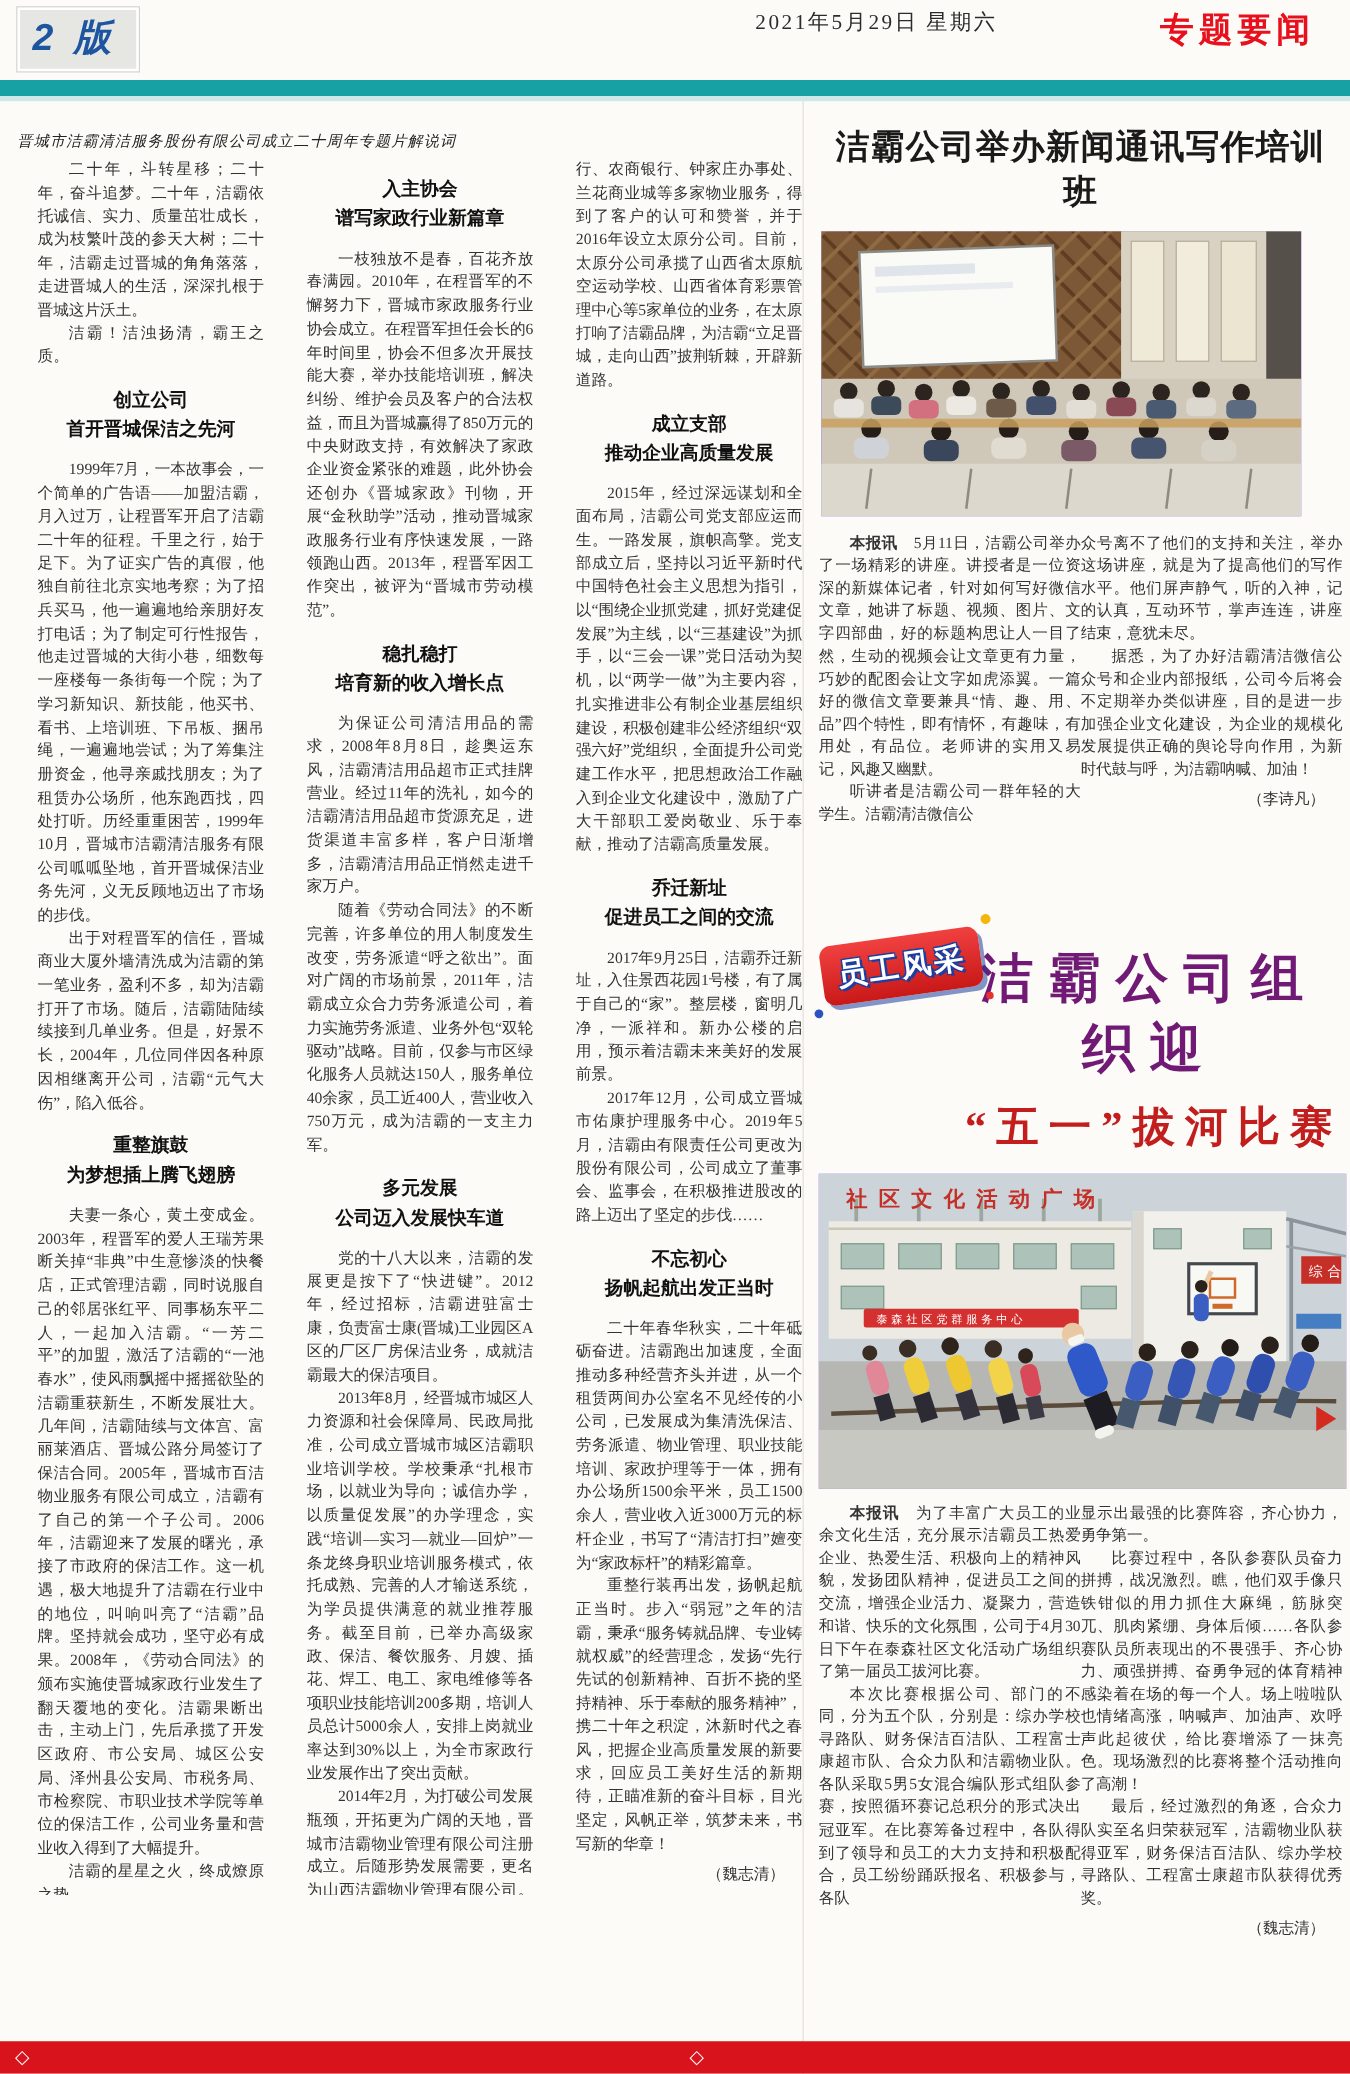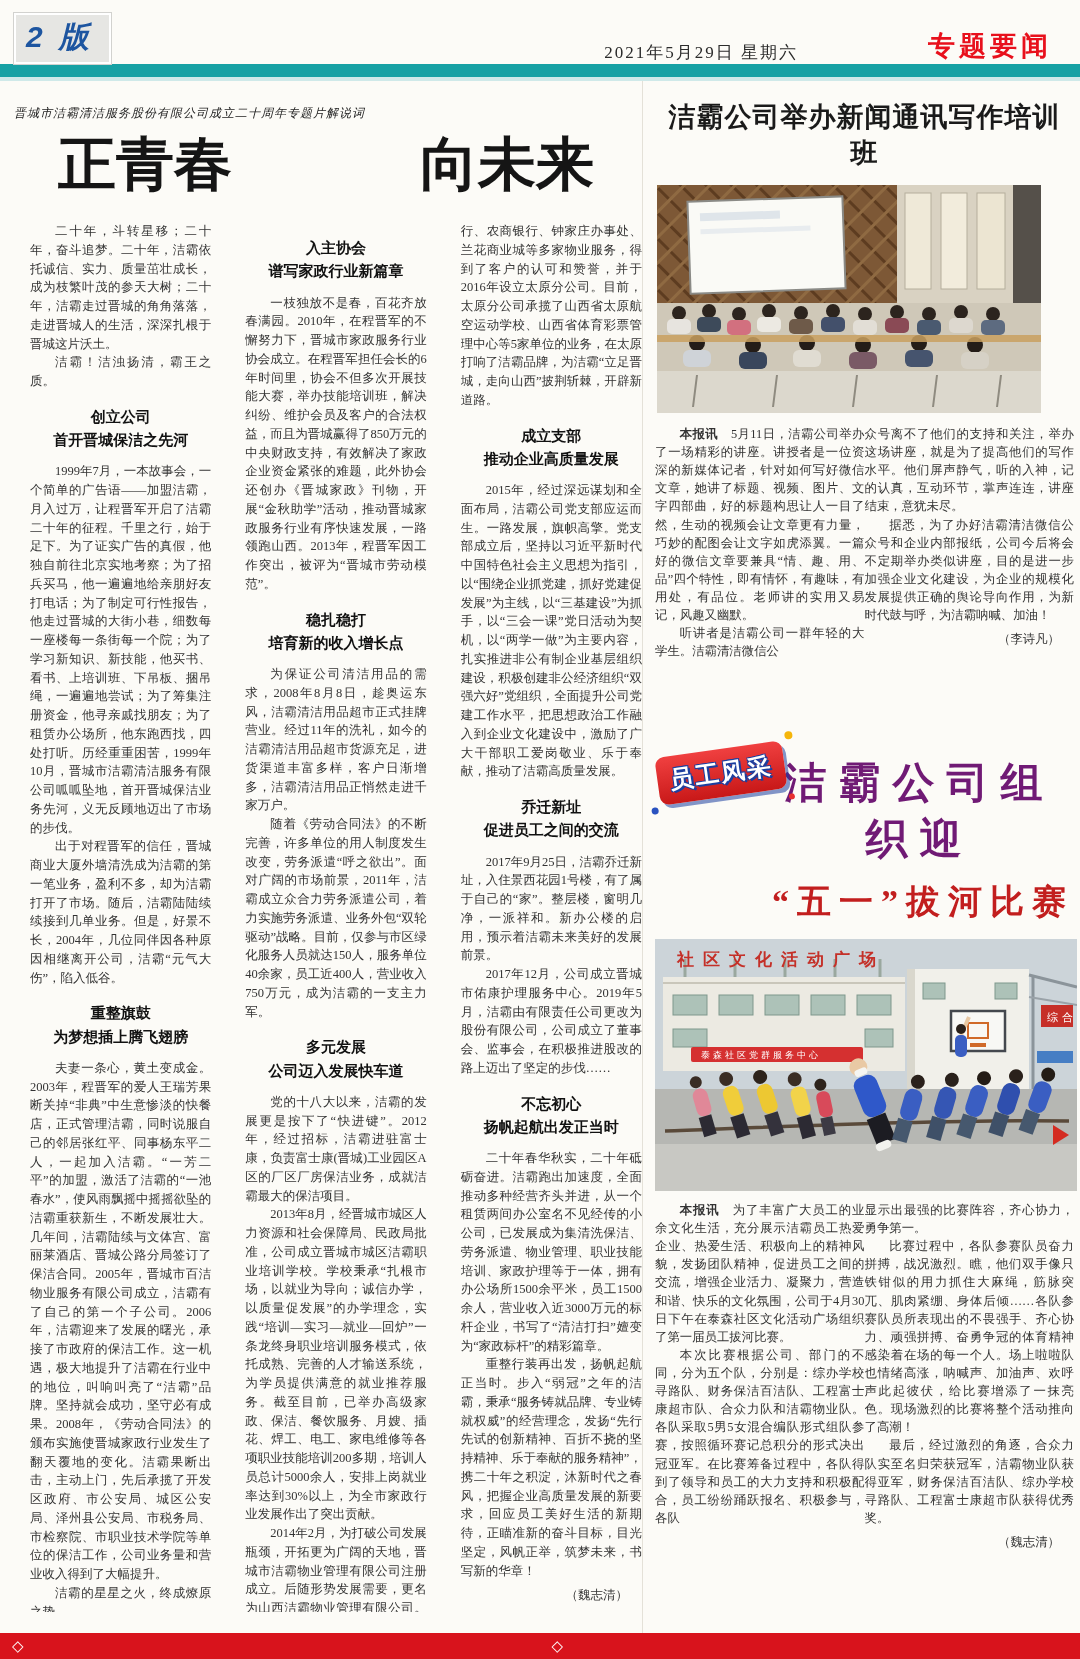--- a/index.html
+++ b/index.html
@@ -1,21 +1,21 @@
 <!DOCTYPE html>
 <html><head>
 <meta charset="utf-8">
 <style>
   html,body{margin:0;padding:0;}
   body{width:1080px;height:1659px;overflow:hidden;background:#f4f3ef;
        font-family:"Liberation Serif", serif;}
   .page{position:relative;width:1080px;height:1659px;background:#fcfbf7;overflow:hidden;}
 
   
-  .masthead{display:flex;align-items:flex-end;height:58px;padding:6px 28px 0 14px;}
+  .masthead{display:flex;align-items:flex-start;height:58px;padding:6px 28px 0 14px;}
   .pagenum-box{background:#e6e6e3;border:2px solid #fff;box-shadow:0 0 0 1px #d2d2cf;
                padding:2px 16px 4px 10px;}
   .pagenum{color:#1d55a0;font-weight:bold;font-style:italic;font-size:30px;
            font-family:"Liberation Sans", sans-serif;letter-spacing:4px;}
   .mh-date{margin-left:auto;margin-right:130px;font-size:17px;color:#2b2b2b;letter-spacing:2px;}
   .mh-section{color:#e8101c;font-size:27px;font-weight:bold;letter-spacing:4px;
               font-family:"Liberation Sans", sans-serif;}
   .teal-bar{height:13px;background:#17a1a4;}
   .teal-bar-light{height:4px;background:#cfe9e9;}
 
@@ -83,24 +83,20 @@
     <div class="mh-date">2021年5月29日 星期六</div>
     <div class="mh-section">专题要闻</div>
   </div>
   <div class="teal-bar"></div>
   <div class="teal-bar-light"></div>
 
   <div class="content">
 
     <section class="left-sec">
       <div class="kicker">晋城市洁霸清洁服务股份有限公司成立二十周年专题片解说词</div>
-      <div class="main-title">
-        <span>正青春</span>
-        <span>向未来</span>
-      </div>
       <div class="cols">
         <div class="col">
             <p class="blk-p">二十年，斗转星移；二十年，奋斗追梦。二十年，洁霸依托诚信、实力、质量茁壮成长，成为枝繁叶茂的参天大树；二十年，洁霸走过晋城的角角落落，走进晋城人的生活，深深扎根于晋城这片沃土。</p>
             <p class="blk-p">洁霸！洁浊扬清，霸王之质。</p>
             <div class="blk-h">
               <div>创立公司</div>
               <div>首开晋城保洁之先河</div>
             </div>
             <p class="blk-p">1999年7月，一本故事会，一个简单的广告语——加盟洁霸，月入过万，让程晋军开启了洁霸二十年的征程。千里之行，始于足下。为了证实广告的真假，他独自前往北京实地考察；为了招兵买马，他一遍遍地给亲朋好友打电话；为了制定可行性报告，他走过晋城的大街小巷，细数每一座楼每一条街每一个院；为了学习新知识、新技能，他买书、看书、上培训班、下吊板、捆吊绳，一遍遍地尝试；为了筹集注册资金，他寻亲戚找朋友；为了租赁办公场所，他东跑西找，四处打听。历经重重困苦，1999年10月，晋城市洁霸清洁服务有限公司呱呱坠地，首开晋城保洁业务先河，义无反顾地迈出了市场的步伐。</p>
             <p class="blk-p">出于对程晋军的信任，晋城商业大厦外墙清洗成为洁霸的第一笔业务，盈利不多，却为洁霸打开了市场。随后，洁霸陆陆续续接到几单业务。但是，好景不长，2004年，几位同伴因各种原因相继离开公司，洁霸“元气大伤”，陷入低谷。</p>

